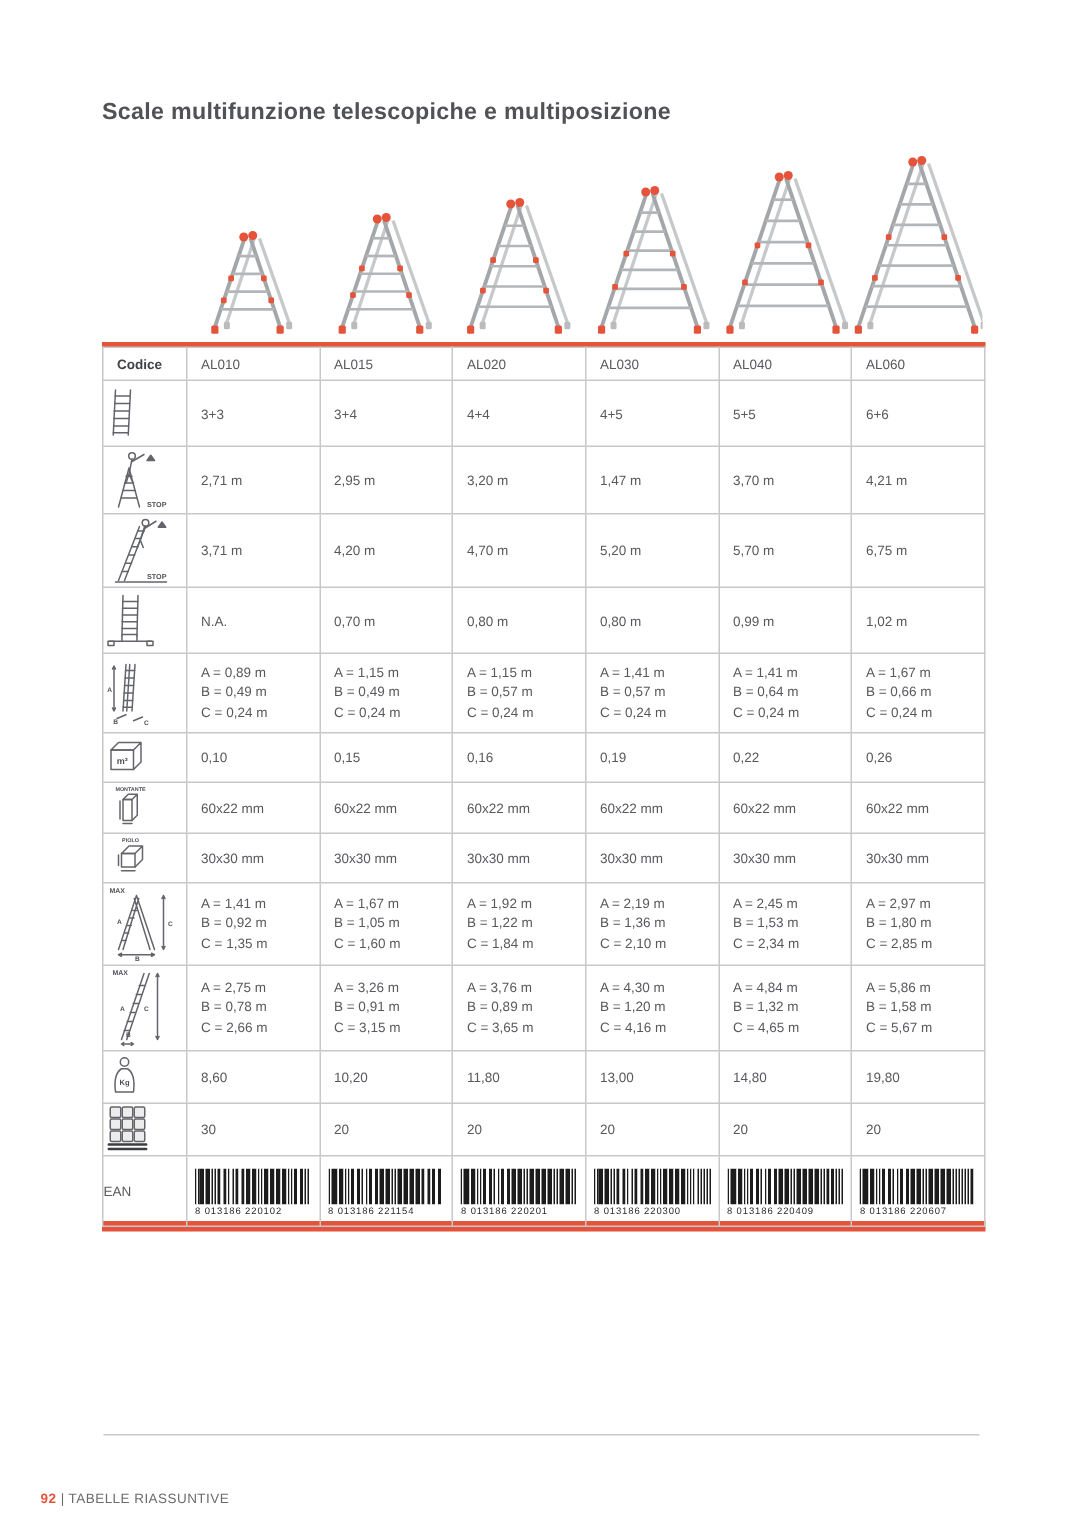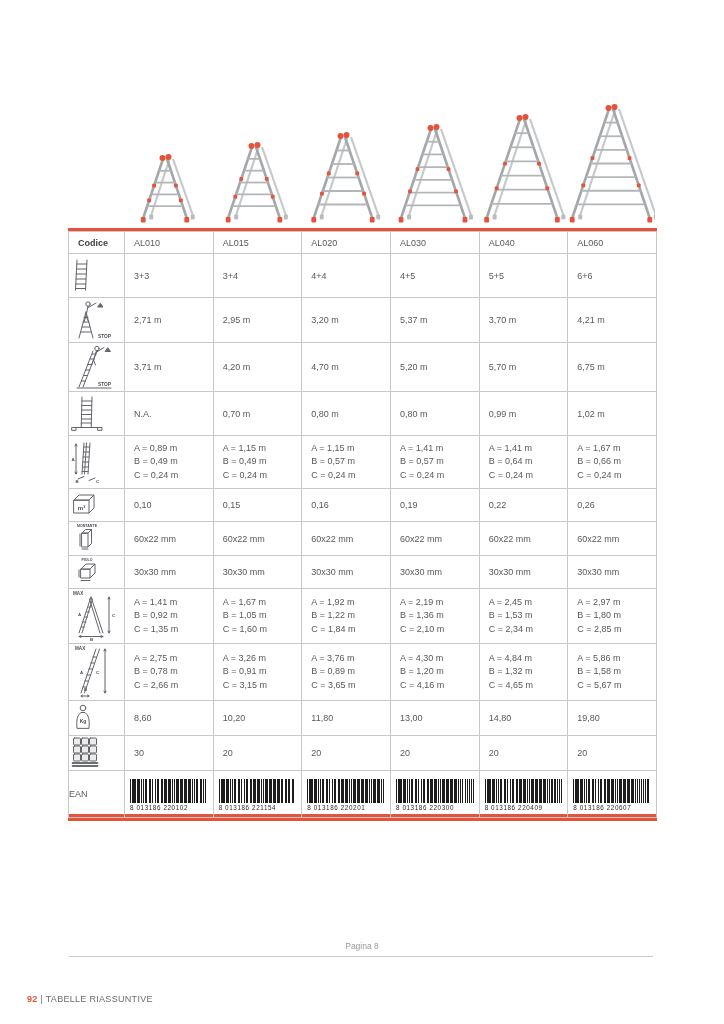--- a/index.html
+++ b/index.html
@@ -30,20 +30,21 @@
           font-size:8.5px;color:#98999c;}
   .footrule{position:absolute;left:69px;top:956px;width:584px;height:1px;background:#c9cacc;}
   .pagefoot{position:absolute;left:27px;top:994px;font-size:9px;color:#6b6c6e;letter-spacing:.3px;}
   .pagefoot b{font-weight:bold;}
 </style>
 </head>
 <body>
 
 <div class="page">
 
+  <div class="title">Scale multifunzione telescopiche e multiposizione</div>
 
   <div class="ladders">
     <div class="ladder-slot">
         <svg width="88" height="128" viewBox="0 0 88 128">
           <line x1="30.24" y1="117" x2="48.5" y2="61" stroke="#c6c8ca" stroke-width="2.2"></line>
           <line x1="71.76" y1="117" x2="52" y2="61" stroke="#c6c8ca" stroke-width="2.2"></line>
           <line x1="22.24" y1="120" x2="42" y2="61" stroke="#a4a7aa" stroke-width="2.6"></line>
           <line x1="65.76" y1="120" x2="46" y2="61" stroke="#a4a7aa" stroke-width="2.6"></line>
           <line x1="26.192" y1="108.2" x2="61.808" y2="108.2" stroke="#b3b6b8" stroke-width="1.8"></line>
           <line x1="30.144" y1="96.4" x2="57.856" y2="96.4" stroke="#b3b6b8" stroke-width="1.8"></line>
@@ -229,21 +230,21 @@
           <path d="M12 34 L22 34 M13 29 L21 29 M14 24 L20 24 M15 19.5 L19 19.5"></path>
           <circle cx="19" cy="6" r="2.2"></circle>
           <path d="M19 8.2 L17 18 M18.5 10 L27 5 M17 18 L15 24 M17 18 L19.5 23.5"></path>
           <path d="M29 9 l5 0 l-2.5 -3.5 z" fill="#63656a"></path>
           <text class="it" x="29" y="40" font-size="4.8">STOP</text>
         </svg>
       </td>
       <td>2,71 m</td>
       <td>2,95 m</td>
       <td>3,20 m</td>
-      <td>5,37 m</td>
+      <td>1,47 m</td>
       <td>3,70 m</td>
       <td>4,21 m</td>
     </tr>
 
     <tr style="height:49px;">
       <td class="icon-cell">
         <svg class="ic" width="50" height="46" viewBox="0 0 50 46">
           <path d="M10 44 L24 8 M14 44 L28 8"></path>
           <path d="M12.5 38 L16.5 38 M14.7 32.5 L18.7 32.5 M16.8 27 L20.8 27 M19 21.5 L23 21.5 M21 16 L25 16 M23.2 11 L27.2 11"></path>
           <circle cx="28" cy="5.5" r="2.2"></circle>
@@ -492,21 +493,20 @@
         <div class="ean-num">8 013186 220409</div>
       </td>
       <td class="ean-cell">
         <div class="barcode"><i style="width:1px"></i><i class="g" style="width:1px"></i><i style="width:1px"></i><i style="width:3px"></i><i class="g" style="width:1px"></i><i style="width:3px"></i><i class="g" style="width:1px"></i><i style="width:1px"></i><i class="g" style="width:1px"></i><i style="width:1px"></i><i class="g" style="width:1px"></i><i style="width:2px"></i><i class="g" style="width:2px"></i><i style="width:2px"></i><i class="g" style="width:1px"></i><i style="width:1px"></i><i class="g" style="width:2px"></i><i style="width:1px"></i><i class="g" style="width:1px"></i><i style="width:2px"></i><i class="g" style="width:2px"></i><i style="width:2px"></i><i class="g" style="width:1px"></i><i style="width:3px"></i><i class="g" style="width:1px"></i><i style="width:3px"></i><i class="g" style="width:1px"></i><i style="width:1px"></i><i class="g" style="width:1px"></i><i style="width:1px"></i><i class="g" style="width:1px"></i><i style="width:3px"></i><i class="g" style="width:1px"></i><i style="width:3px"></i><i class="g" style="width:1px"></i><i style="width:3px"></i><i class="g" style="width:1px"></i><i style="width:3px"></i><i class="g" style="width:1px"></i><i style="width:1px"></i><i class="g" style="width:1px"></i><i style="width:1px"></i><i class="g" style="width:1px"></i><i style="width:1px"></i><i class="g" style="width:1px"></i><i style="width:1px"></i><i class="g" style="width:1px"></i><i style="width:1px"></i><i class="g" style="width:1px"></i><i style="width:1px"></i><i class="g" style="width:1px"></i><i style="width:2px"></i><i class="g" style="width:2px"></i></div>
         <div class="ean-num">8 013186 220607</div>
       </td>
     </tr>
   </tbody>
     </table>
 
-  <div class="pagina">Pagina 8</div>
   <div class="footrule"></div>
   <div class="pagefoot">
     <b style="color: rgb(229, 83, 59);">92</b>
     <span>|</span>
     <span>TABELLE RIASSUNTIVE</span>
   </div>
 
 </div>
 
 </body></html>

